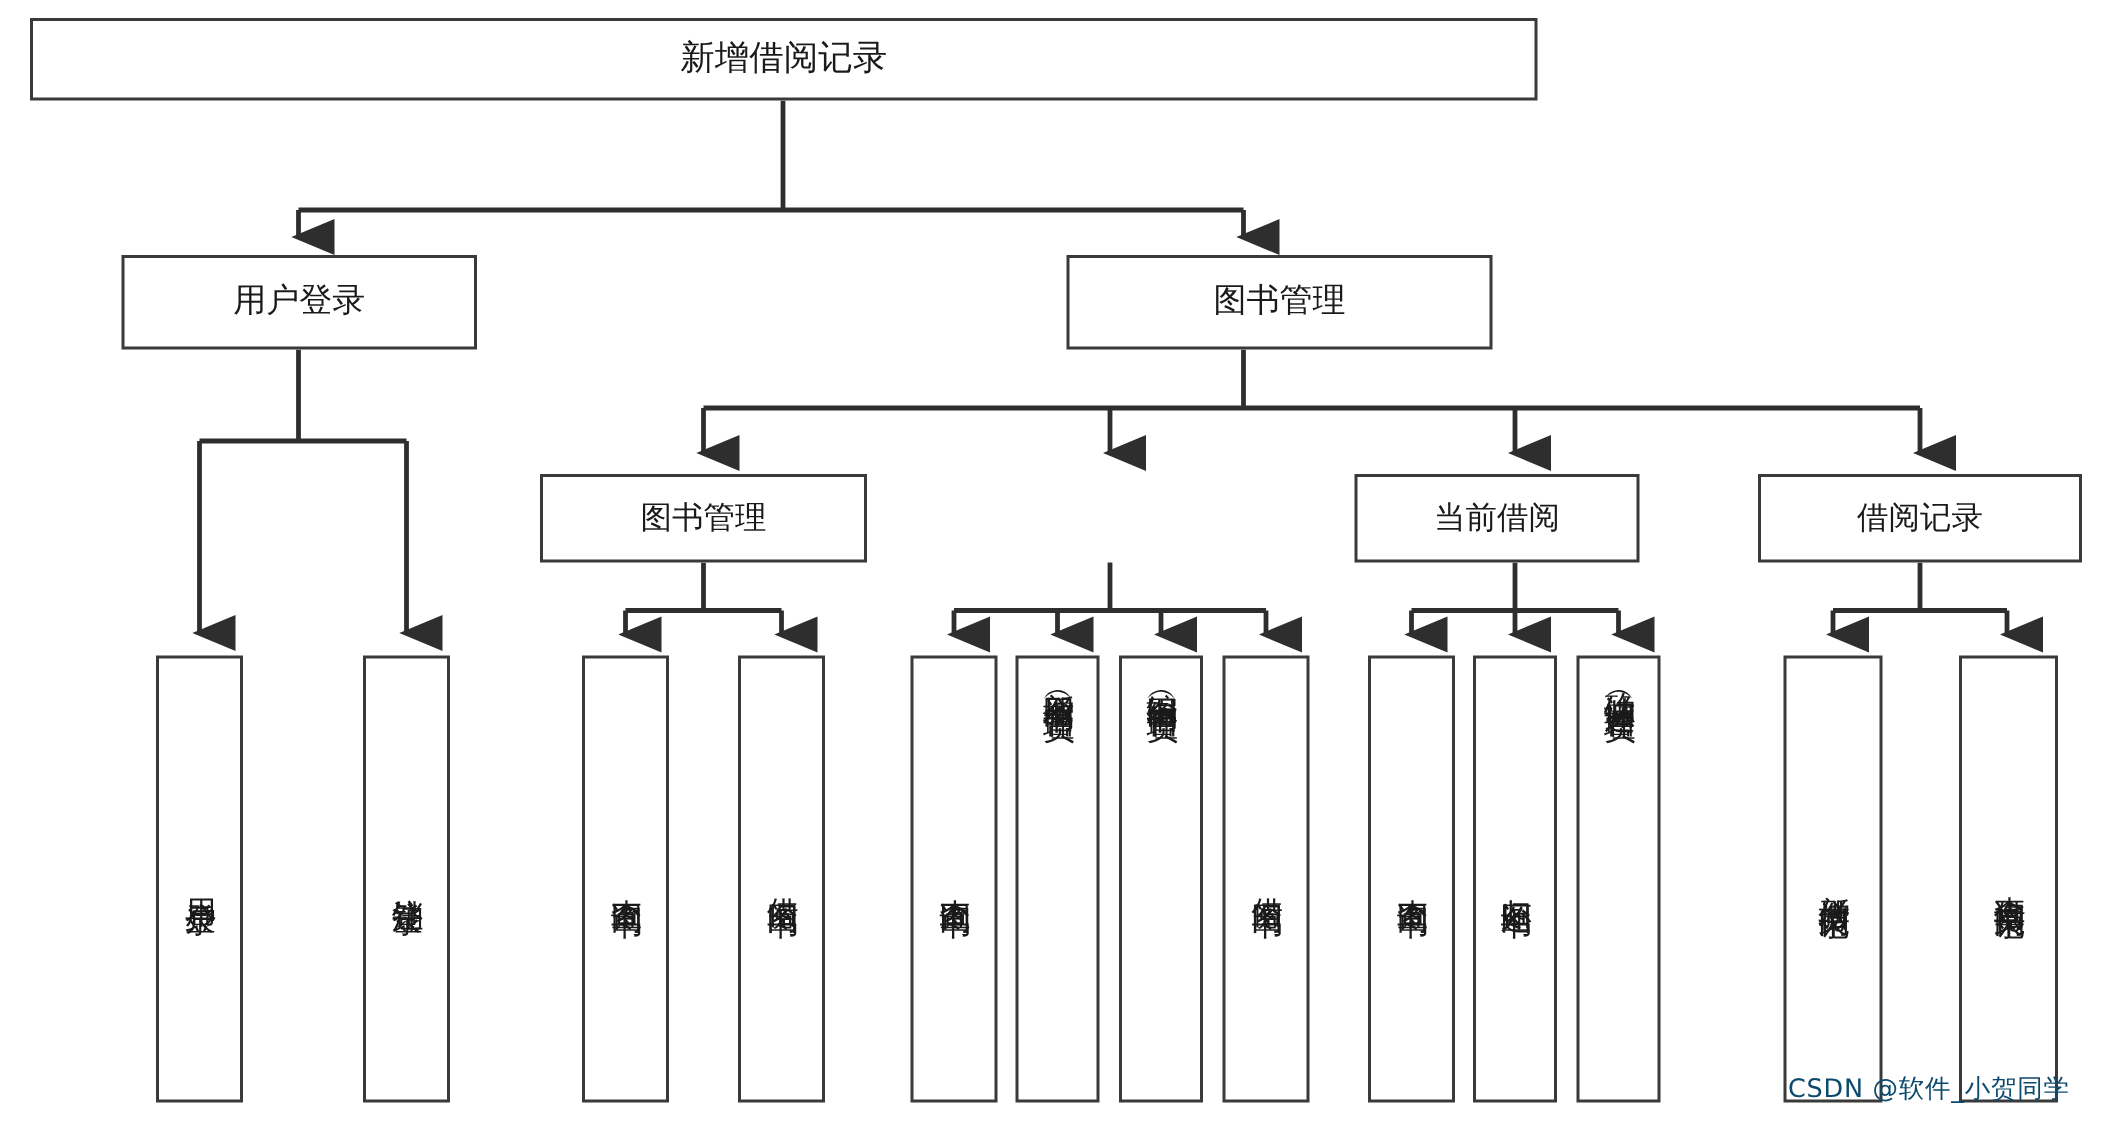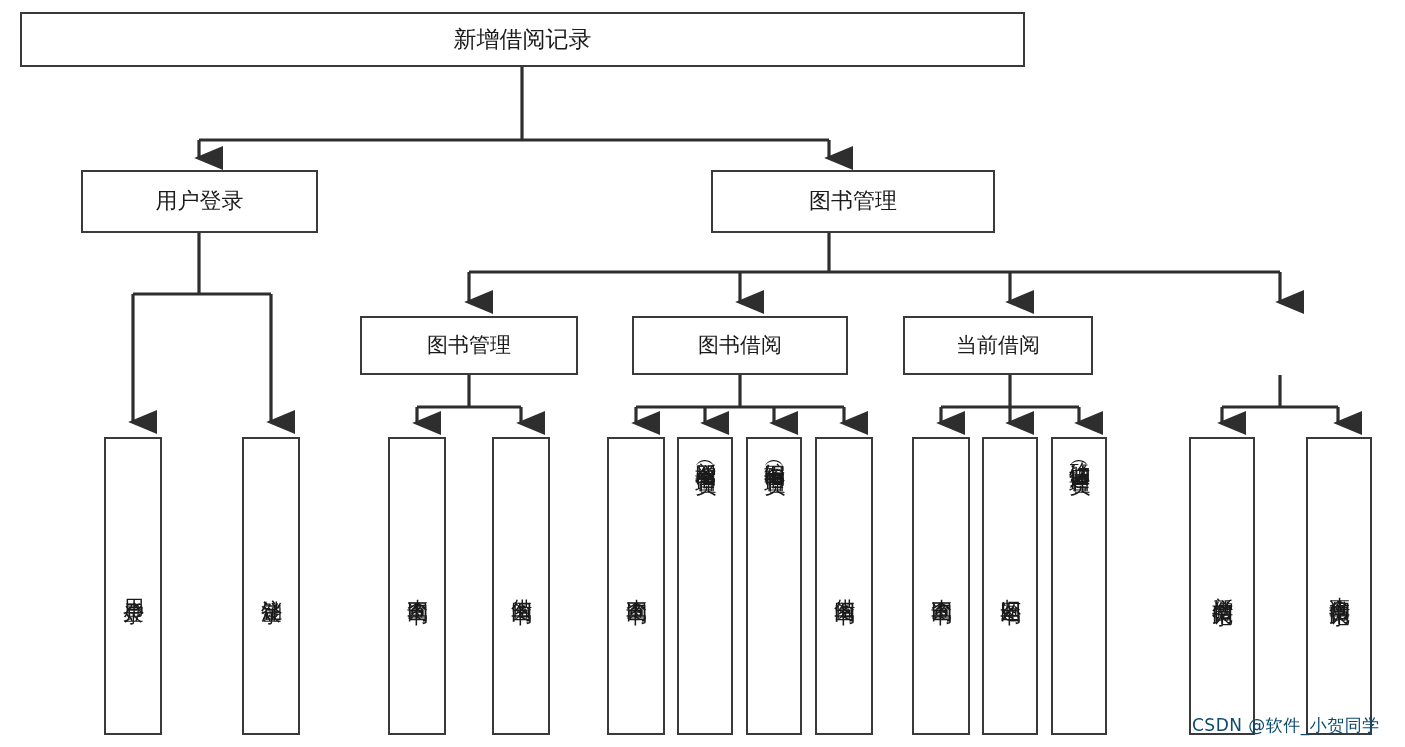--- a/index.html
+++ b/index.html
@@ -117,22 +117,22 @@
       <path d="M 1338 407 L 1338 423" marker-end="url(#arrow)"></path>
     </g>
   </svg>
 
   <div class="node root" style="left:20px; top:12px; width:1005px; height:55px;">新增借阅记录</div>
 
   <div class="node level2" style="left:81px; top:170px; width:237px; height:63px;">用户登录</div>
   <div class="node level2" style="left:711px; top:170px; width:284px; height:63px;">图书管理</div>
 
   <div class="node level3" style="left:360px; top:316px; width:218px; height:59px;">图书管理</div>
-  <div class="node level3" style="left:632px; top:316px; width:216px; height:59px;">图书借阅</div>
   <div class="node level3" style="left:903px; top:316px; width:190px; height:59px;">当前借阅</div>
+  <div class="node level3" style="left:1172px; top:316px; width:216px; height:59px;">借阅记录</div>
 
   <div class="node leaf" style="left:104px; top:437px; width:58px; height:298px;">用户登录</div>
   <div class="node leaf" style="left:242px; top:437px; width:58px; height:298px;">注销登录</div>
 
   <div class="node leaf" style="left:388px; top:437px; width:58px; height:298px;">查询图书</div>
   <div class="node leaf" style="left:492px; top:437px; width:58px; height:298px;">借阅图书</div>
 
   <div class="node leaf" style="left:607px; top:437px; width:58px; height:298px;">查询图书</div>
   <div class="node leaf toplock" style="left:677px; top:437px; width:56px; height:298px;">新增图书（管理员）</div>
   <div class="node leaf toplock" style="left:746px; top:437px; width:56px; height:298px;">编辑图书（管理员）</div>

